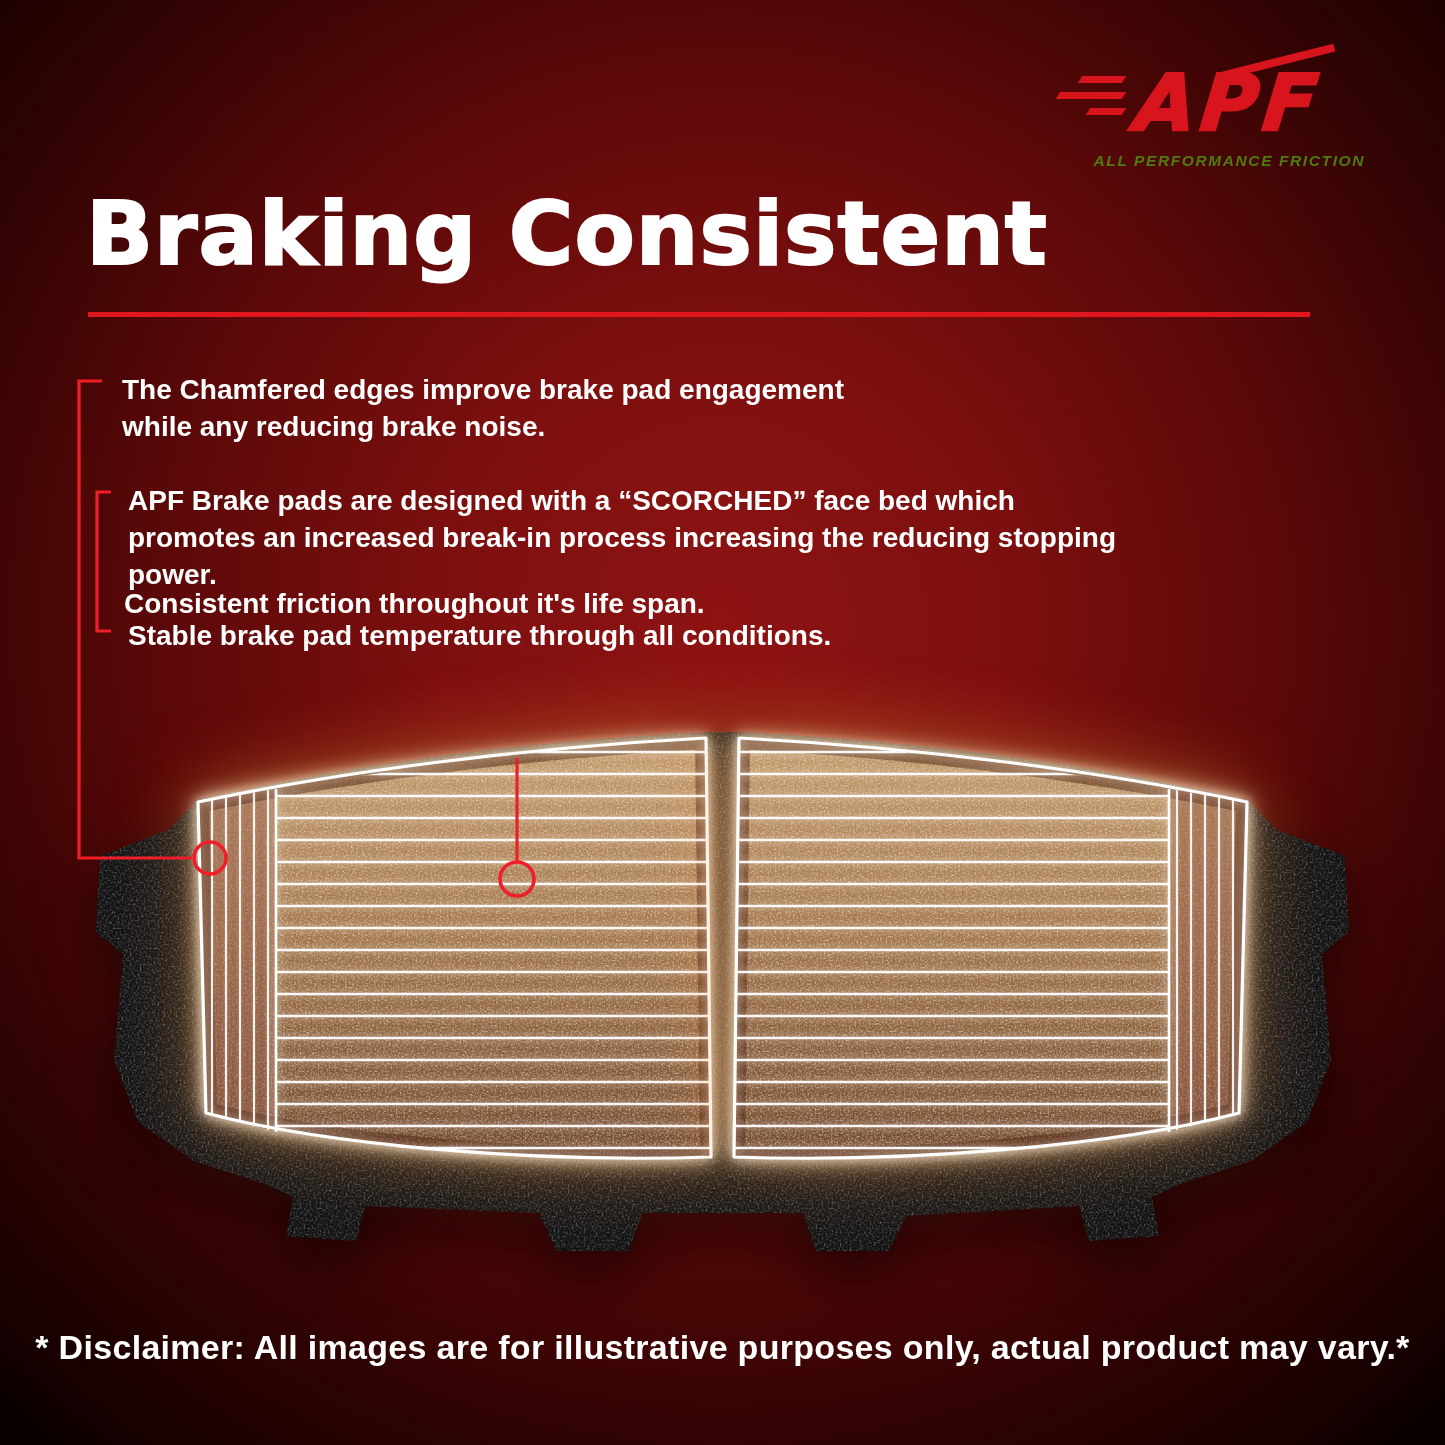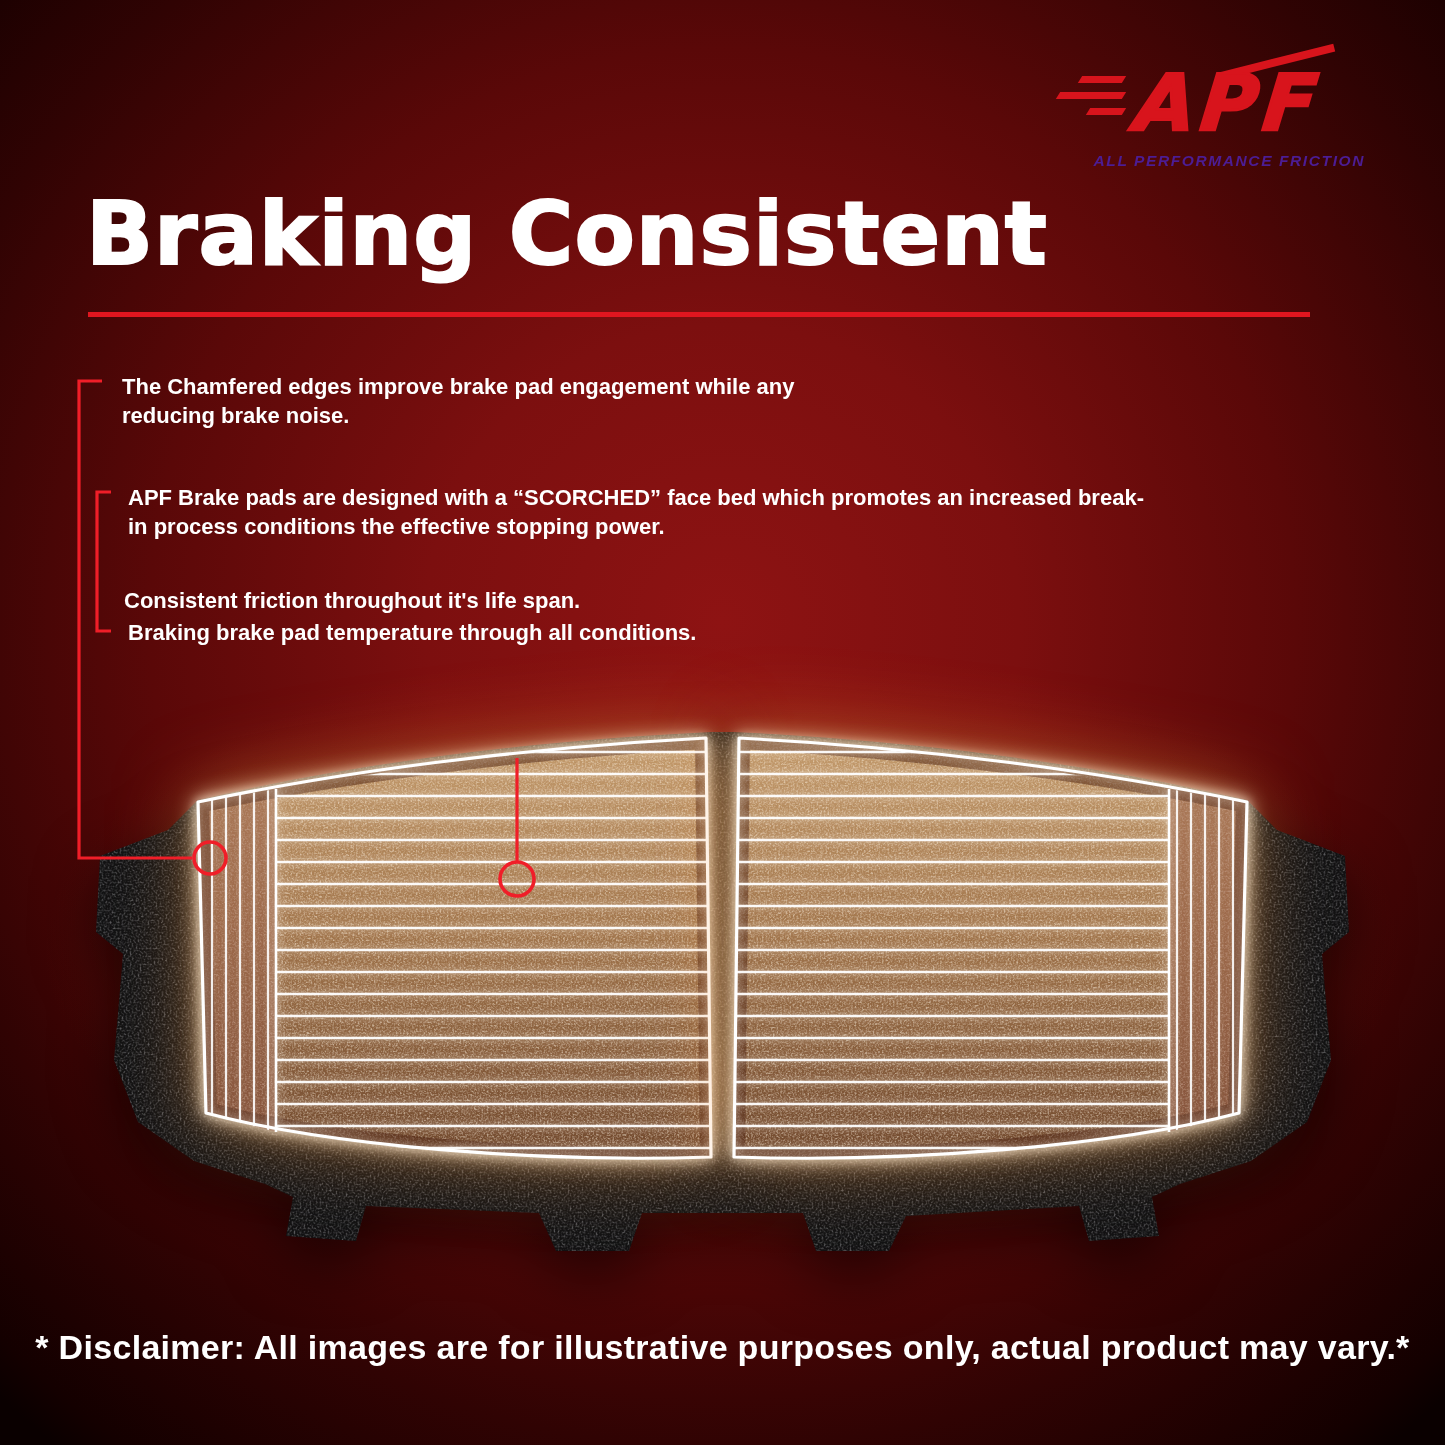--- a/index.html
+++ b/index.html
@@ -18,31 +18,31 @@
     letter-spacing:5px;transform:skewX(-6deg);display:inline-block;
   }
   .speedlines{position:absolute;left:-86px;top:12px;width:74px;}
   .speedlines span{display:block;height:7px;background:#d8141c;margin:0 0 9px auto;transform:skewX(-32deg);}
   .speedlines span:nth-child(1){width:44px;}
   .speedlines span:nth-child(2){width:66px;}
   .speedlines span:nth-child(3){width:36px;}
   .logo-swoosh{position:absolute;right:-14px;top:-6px;width:118px;height:8px;background:#d8141c;transform:rotate(-14deg);}
   .tagline{
     margin-top:10px;font-style:italic;font-weight:700;font-size:15.5px;
-    letter-spacing:1.6px;color:#4c1d95;white-space:nowrap;
+    letter-spacing:1.6px;color:#4d7c0f;white-space:nowrap;
   }
   
   .title{
     position:absolute;left:86px;top:186px;margin:0;
     font-family:"DejaVu Sans",sans-serif;font-weight:800;font-size:88px;line-height:1.1;
     color:#ffffff;-webkit-text-stroke:2px #ffffff;letter-spacing:1px;white-space:nowrap;
   }
   .rule{position:absolute;left:88px;top:312px;width:1222px;height:5px;background:#e0161f;}
   
-  .feat{position:absolute;margin:0;font-weight:700;font-size:22px;line-height:1.32;color:#ffffff;}
+  .feat{position:absolute;margin:0;font-weight:700;font-size:28px;line-height:1.32;color:#ffffff;}
   .f1{left:122px;top:372px;width:740px;}
   .f2{left:128px;top:483px;width:1020px;}
   .f3{left:124px;top:558px;width:900px;margin-top:28px;}
   .f4{left:128px;top:618px;width:900px;}
   
   .disclaimer{
     position:absolute;left:0;top:1328px;width:100%;margin:0;text-align:center;
     font-weight:700;font-size:34px;color:#ffffff;letter-spacing:.3px;
   }
   
@@ -146,17 +146,17 @@
     <div class="logo-swoosh"></div>
     <div class="logo-text">APF</div>
   </div>
   <div class="tagline">ALL PERFORMANCE FRICTION</div>
 </div>
 
 <h1 class="title">Braking Consistent</h1>
 <div class="rule"></div>
 
 <p class="feat f1">The Chamfered edges improve brake pad engagement while any reducing brake noise.</p>
-<p class="feat f2">APF Brake pads are designed with a “SCORCHED” face bed which promotes an increased break-in process conditions the effective stopping power.</p>
+<p class="feat f2">APF Brake pads are designed with a “SCORCHED” face bed which promotes an increased break-in process increasing the reducing stopping power.</p>
 <p class="feat f3">Consistent friction throughout it's life span.</p>
-<p class="feat f4">Braking brake pad temperature through all conditions.</p>
+<p class="feat f4">Stable brake pad temperature through all conditions.</p>
 
 <p class="disclaimer">* Disclaimer: All images are for illustrative purposes only, actual product may vary.*</p>
 
 </body></html>

